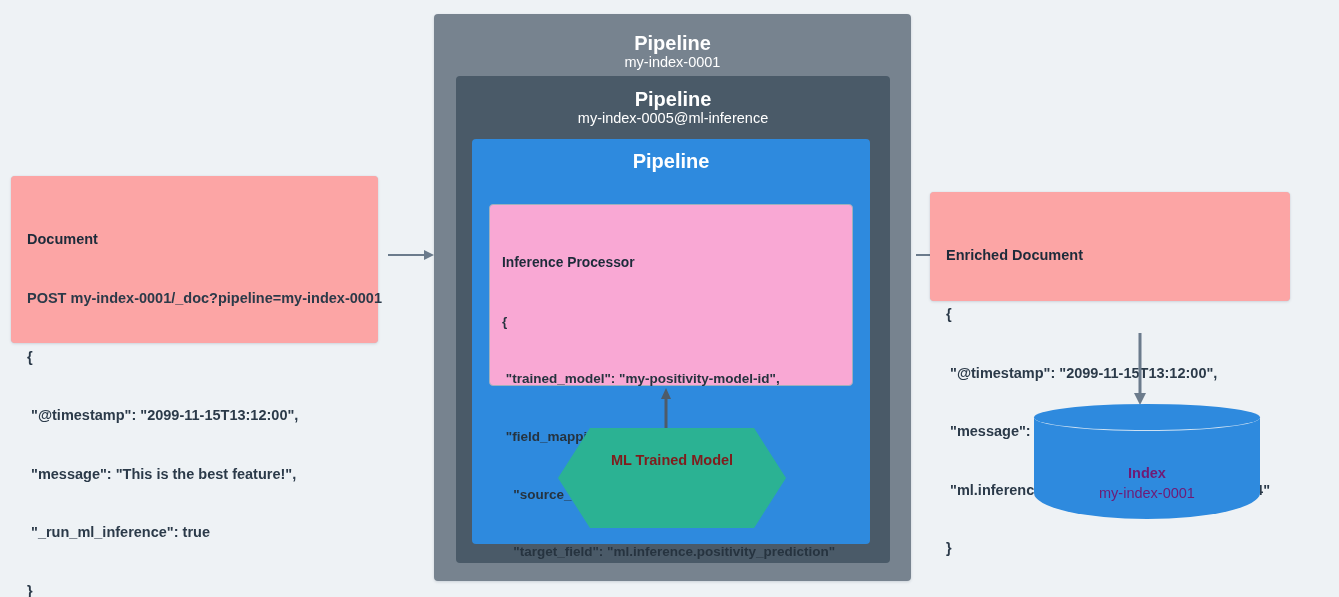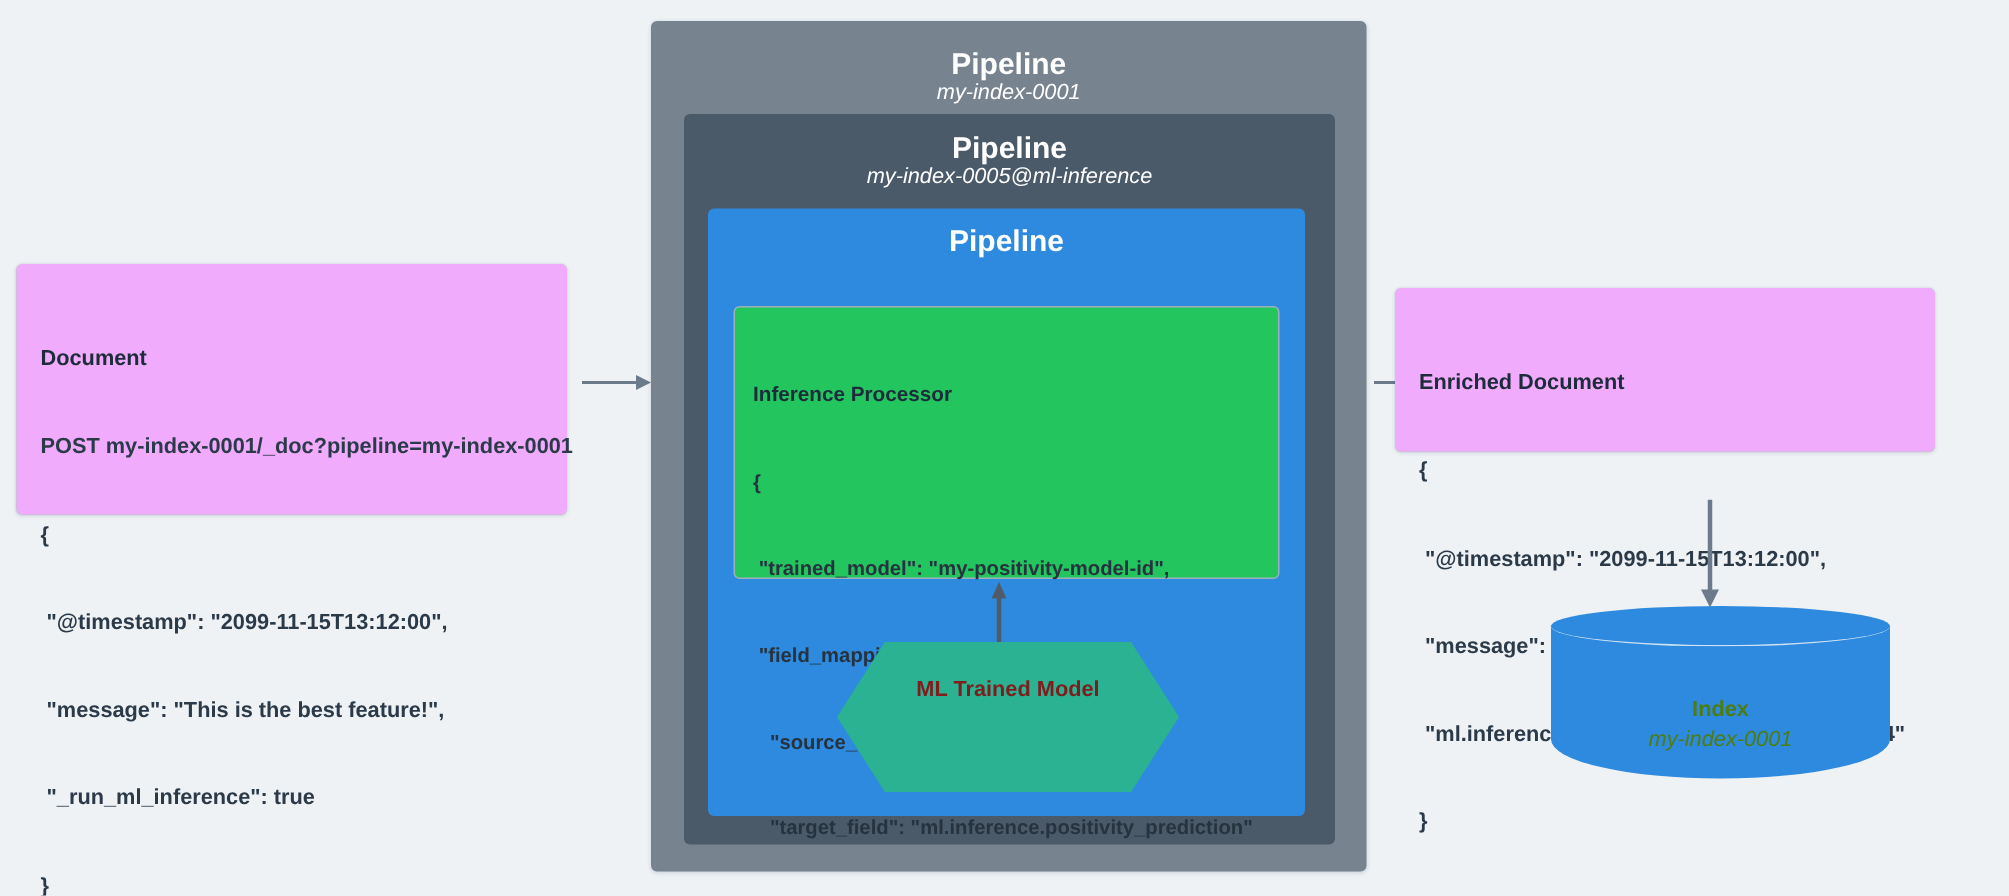--- a/index.html
+++ b/index.html
@@ -16,21 +16,21 @@
   }
   #stage {
     position: relative;
     width: 1339px;
     height: 597px;
   }
 
   
   .doc-card {
     position: absolute;
-    background: #f0abfc;
+    background: #fca5a5;
     border-radius: 4px;
     box-shadow: 0 1px 3px rgba(20,40,60,0.13), 0 0 1px rgba(20,40,60,0.18);
     box-sizing: border-box;
     padding: 14px 16px 8px 16px;
     color: #2b3a49;
     font-size: 14.5px;
     line-height: 19.5px;
     white-space: pre;
   }
   .doc-title {
@@ -56,21 +56,20 @@
   .pipe-name {
     display: block;
     font-weight: bold;
     font-size: 20px;
     line-height: 18px;
   }
   .pipe-id {
     display: block;
     font-size: 14.5px;
     line-height: 20px;
-    font-style: italic;
   }
 
   #pipeline-outer {
     left: 434px; top: 14px; width: 477px; height: 567px;
     background: #77838f;
     padding-top: 20px;
     box-shadow: 0 1px 3px rgba(20,40,60,0.16);
   }
   #pipeline-middle {
     left: 456px; top: 76px; width: 434px; height: 487px;
@@ -80,21 +79,21 @@
   #pipeline-inner {
     left: 472px; top: 139px; width: 398px; height: 405px;
     background: #2e8ade;
     padding-top: 13px;
   }
 
   
   #inference-processor {
     position: absolute;
     left: 489px; top: 204px; width: 364px; height: 182px;
-    background: #22c55e;
+    background: #f9a8d4;
     border: 1px solid #9eb0be;
     border-radius: 4px;
     box-sizing: border-box;
     padding: 10px 12px;
     color: #26333f;
     font-size: 13.5px;
     line-height: 19.2px;
     white-space: pre;
     text-align: left;
   }
@@ -130,21 +129,21 @@
     left: 0; top: 0; width: 226px; height: 27px;
     background: #2e8ade;
     border-radius: 50%;
     border-bottom: 1px solid #cfe2f3;
     box-sizing: border-box;
   }
   .cyl-label {
     position: absolute;
     left: 0; top: 60px; width: 226px;
     text-align: center;
-    color: #4d7c0f;
+    color: #701a75;
   }
   .cyl-label .pipe-name { font-size: 14.5px; line-height: 19px; }
   .cyl-label .pipe-id   { font-size: 14.5px; line-height: 20px; }
 
   
   .arrow { position: absolute; }
   #arrow-doc-to-pipeline  { left: 388px;  top: 248px; }
   #arrow-pipeline-to-enriched { left: 916px; top: 248px; }
   #arrow-model-to-processor { left: 658px; top: 388px; }
   #arrow-enriched-to-index { left: 1132px; top: 333px; }

